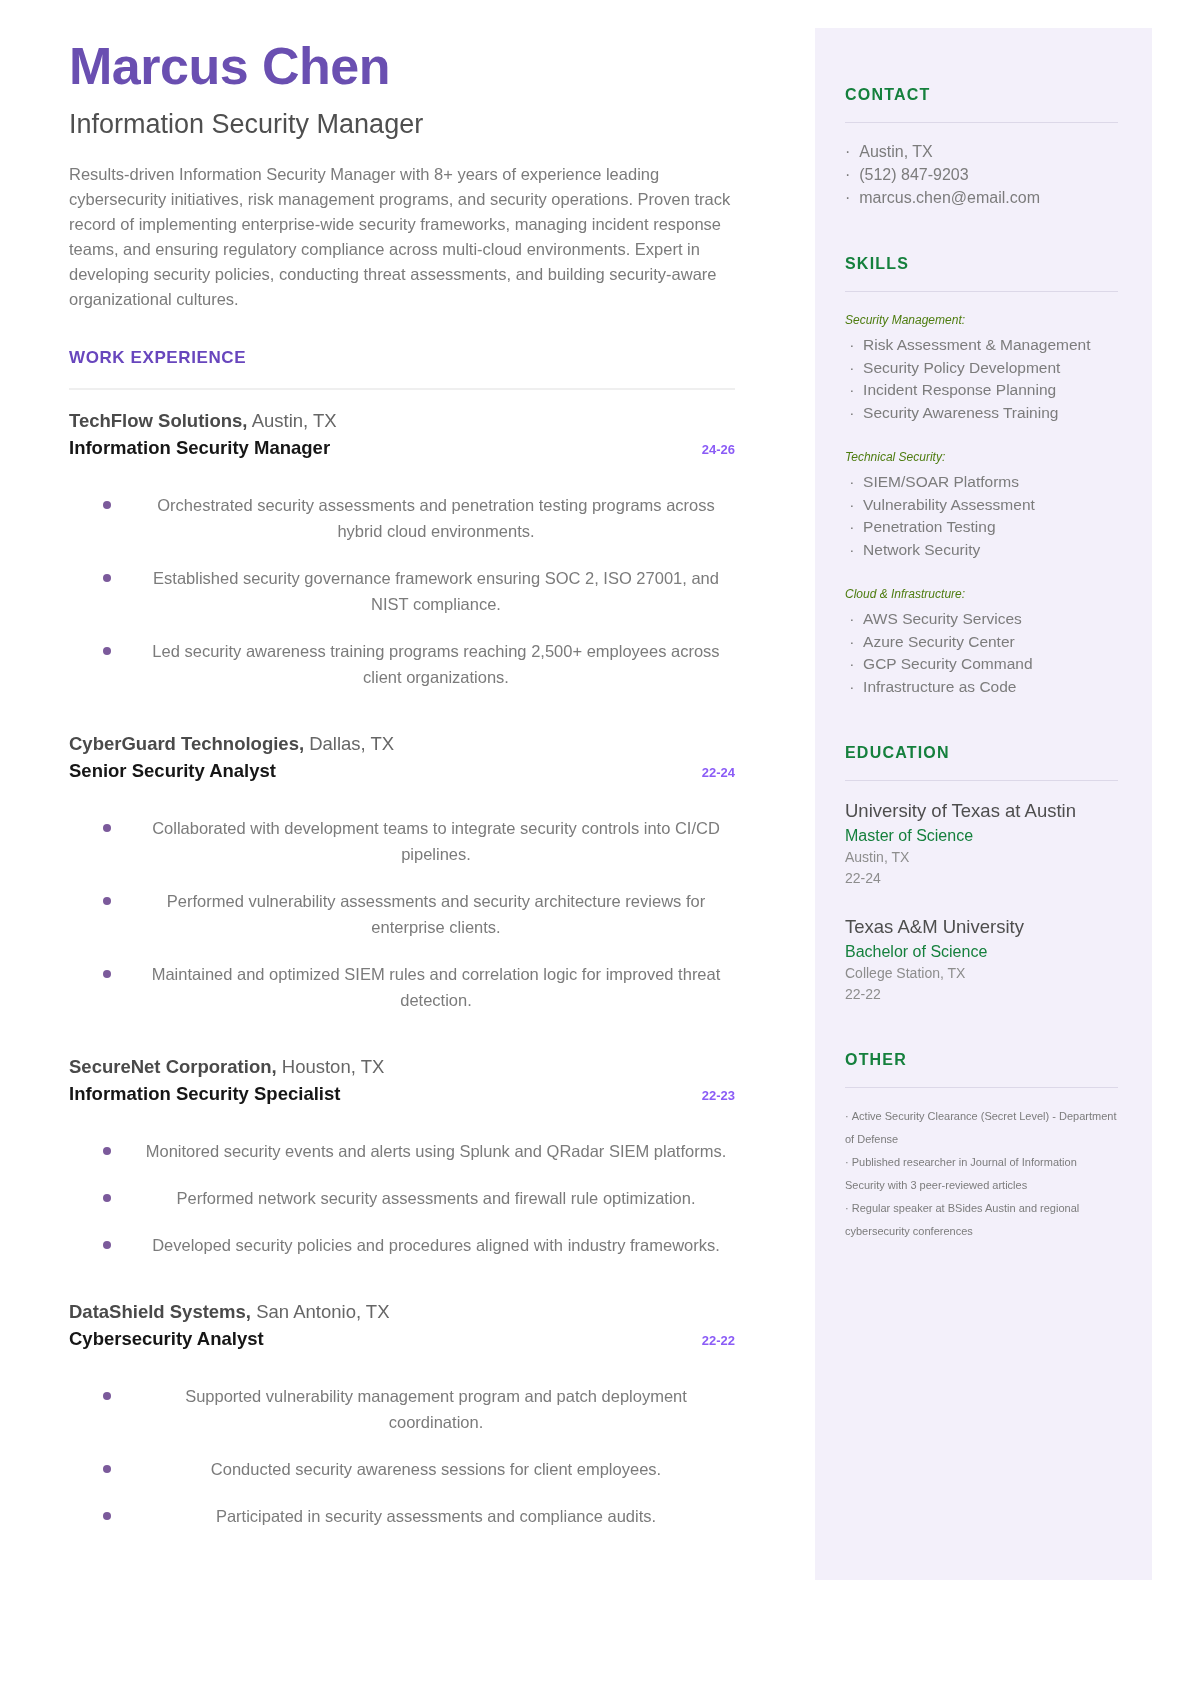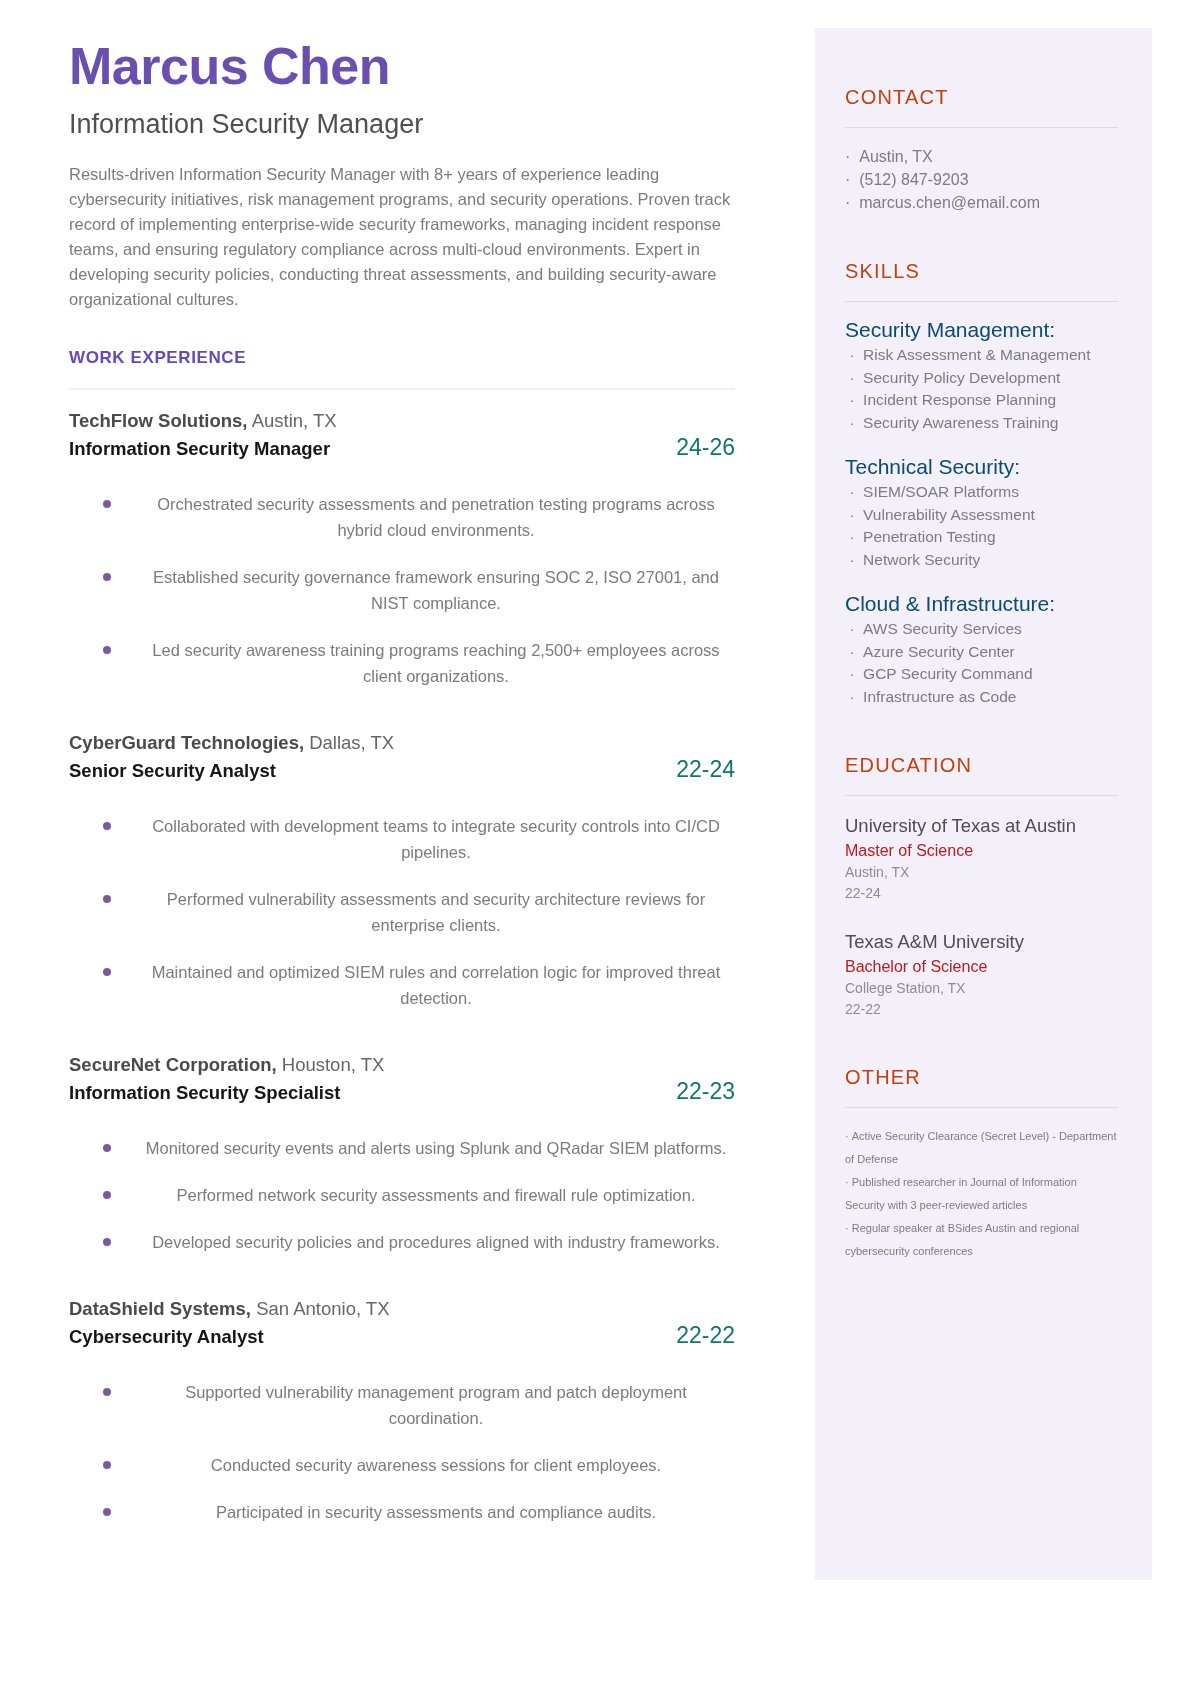--- a/index.html
+++ b/index.html
@@ -55,21 +55,21 @@
   .job:last-child { margin-bottom: 0; }
   .company-line { font-size: 18.5px; line-height: 27px; color: #666666; }
   .company-name { font-weight: 700; color: #4a4a4a; }
   .position-row {
     display: flex;
     justify-content: space-between;
     align-items: baseline;
     line-height: 27px;
   }
   .position { font-size: 18.5px; font-weight: 700; color: #161616; }
-  .dates { font-size: 23px; font-weight: 400; color: #0f766e; }
+  .dates { font-size: 13px; font-weight: 700; color: #8b5cf6; }
   .bullet-list { list-style: none; margin-top: 29px; text-align: center; }
   .bullet-item {
     position: relative;
     padding-left: 68px;
     margin-bottom: 21px;
     font-size: 16.5px;
     line-height: 26px;
     color: #7b7b7b;
   }
   .bullet-item::before {
@@ -88,54 +88,55 @@
     position: absolute;
     left: 815px;
     top: 28px;
     width: 337px;
     height: 1552px;
     background: #f3f0fa;
     padding: 58px 34px 40px 30px;
   }
   .side-section { margin-bottom: 46px; }
   .side-heading {
-    font-size: 20px;
-    font-weight: 400;
+    font-size: 16px;
+    font-weight: 700;
     letter-spacing: 1.2px;
-    color: #c2410c;
+    color: #15803d;
   }
   .side-rule {
     border: none;
     border-top: 1px solid #dcd8e8;
     margin: 18px 0 17px 0;
   }
   .side-item {
     font-size: 16px;
     line-height: 23px;
     color: #7c7c7c;
   }
   .side-item::before { content: "·\00a0\00a0"; }
   .skill-group { margin-bottom: 22px; }
   .skill-group:last-child { margin-bottom: 0; }
   .skill-category {
-    font-size: 21px;
-    color: #0c4a6e;
+    font-size: 12px;
+    font-style: italic;
+    color: #4d7c0f;
     line-height: 22px;
     margin-bottom: 3px;
   }
   .skill-item {
     font-size: 15.5px;
     line-height: 22.5px;
     color: #7c7c7c;
   }
   .skill-item::before { content: "\00a0·\00a0\00a0"; }
   .school { margin-bottom: 25px; }
   .school:last-child { margin-bottom: 0; }
   .school-name { font-size: 18.5px; font-weight: 500; color: #4e4e4e; line-height: 26px; }
-  .school-degree { font-size: 16px; color: #b91c1c; line-height: 23px; }
+  .school-degree { font-size: 16px; color: #15803d; line-height: 23px; }
   .school-location, .school-dates { font-size: 14px; color: #8d8d8d; line-height: 21px; }
   .other-item {
     font-size: 11px;
     line-height: 23px;
     color: #7c7c7c;
   }
   .other-item::before { content: "·\00a0"; }
 </style>
 </head>
 <body>

